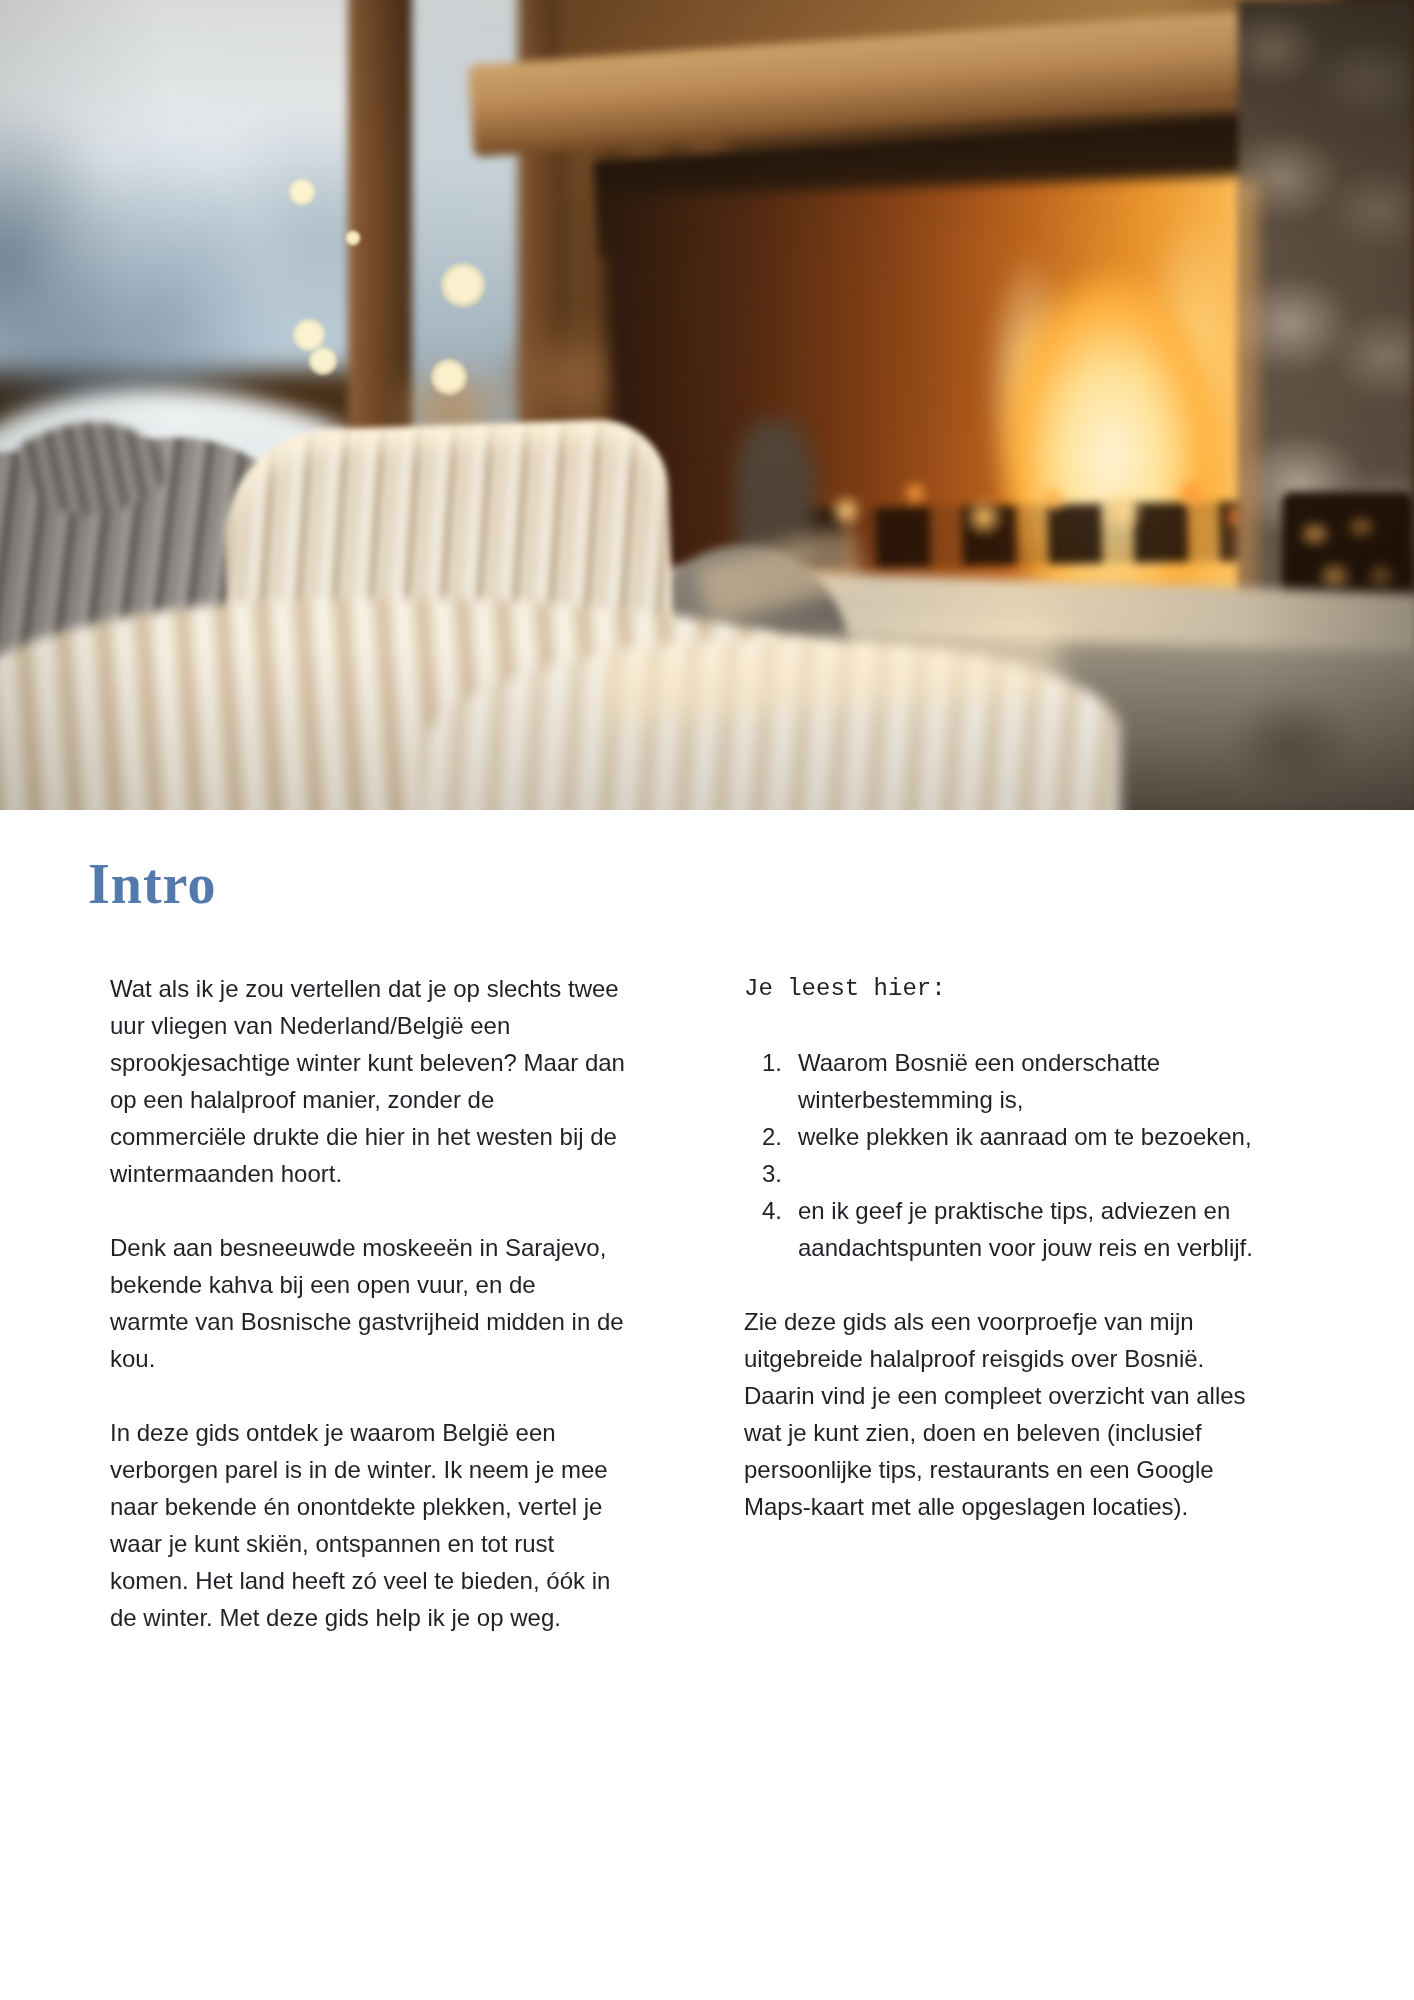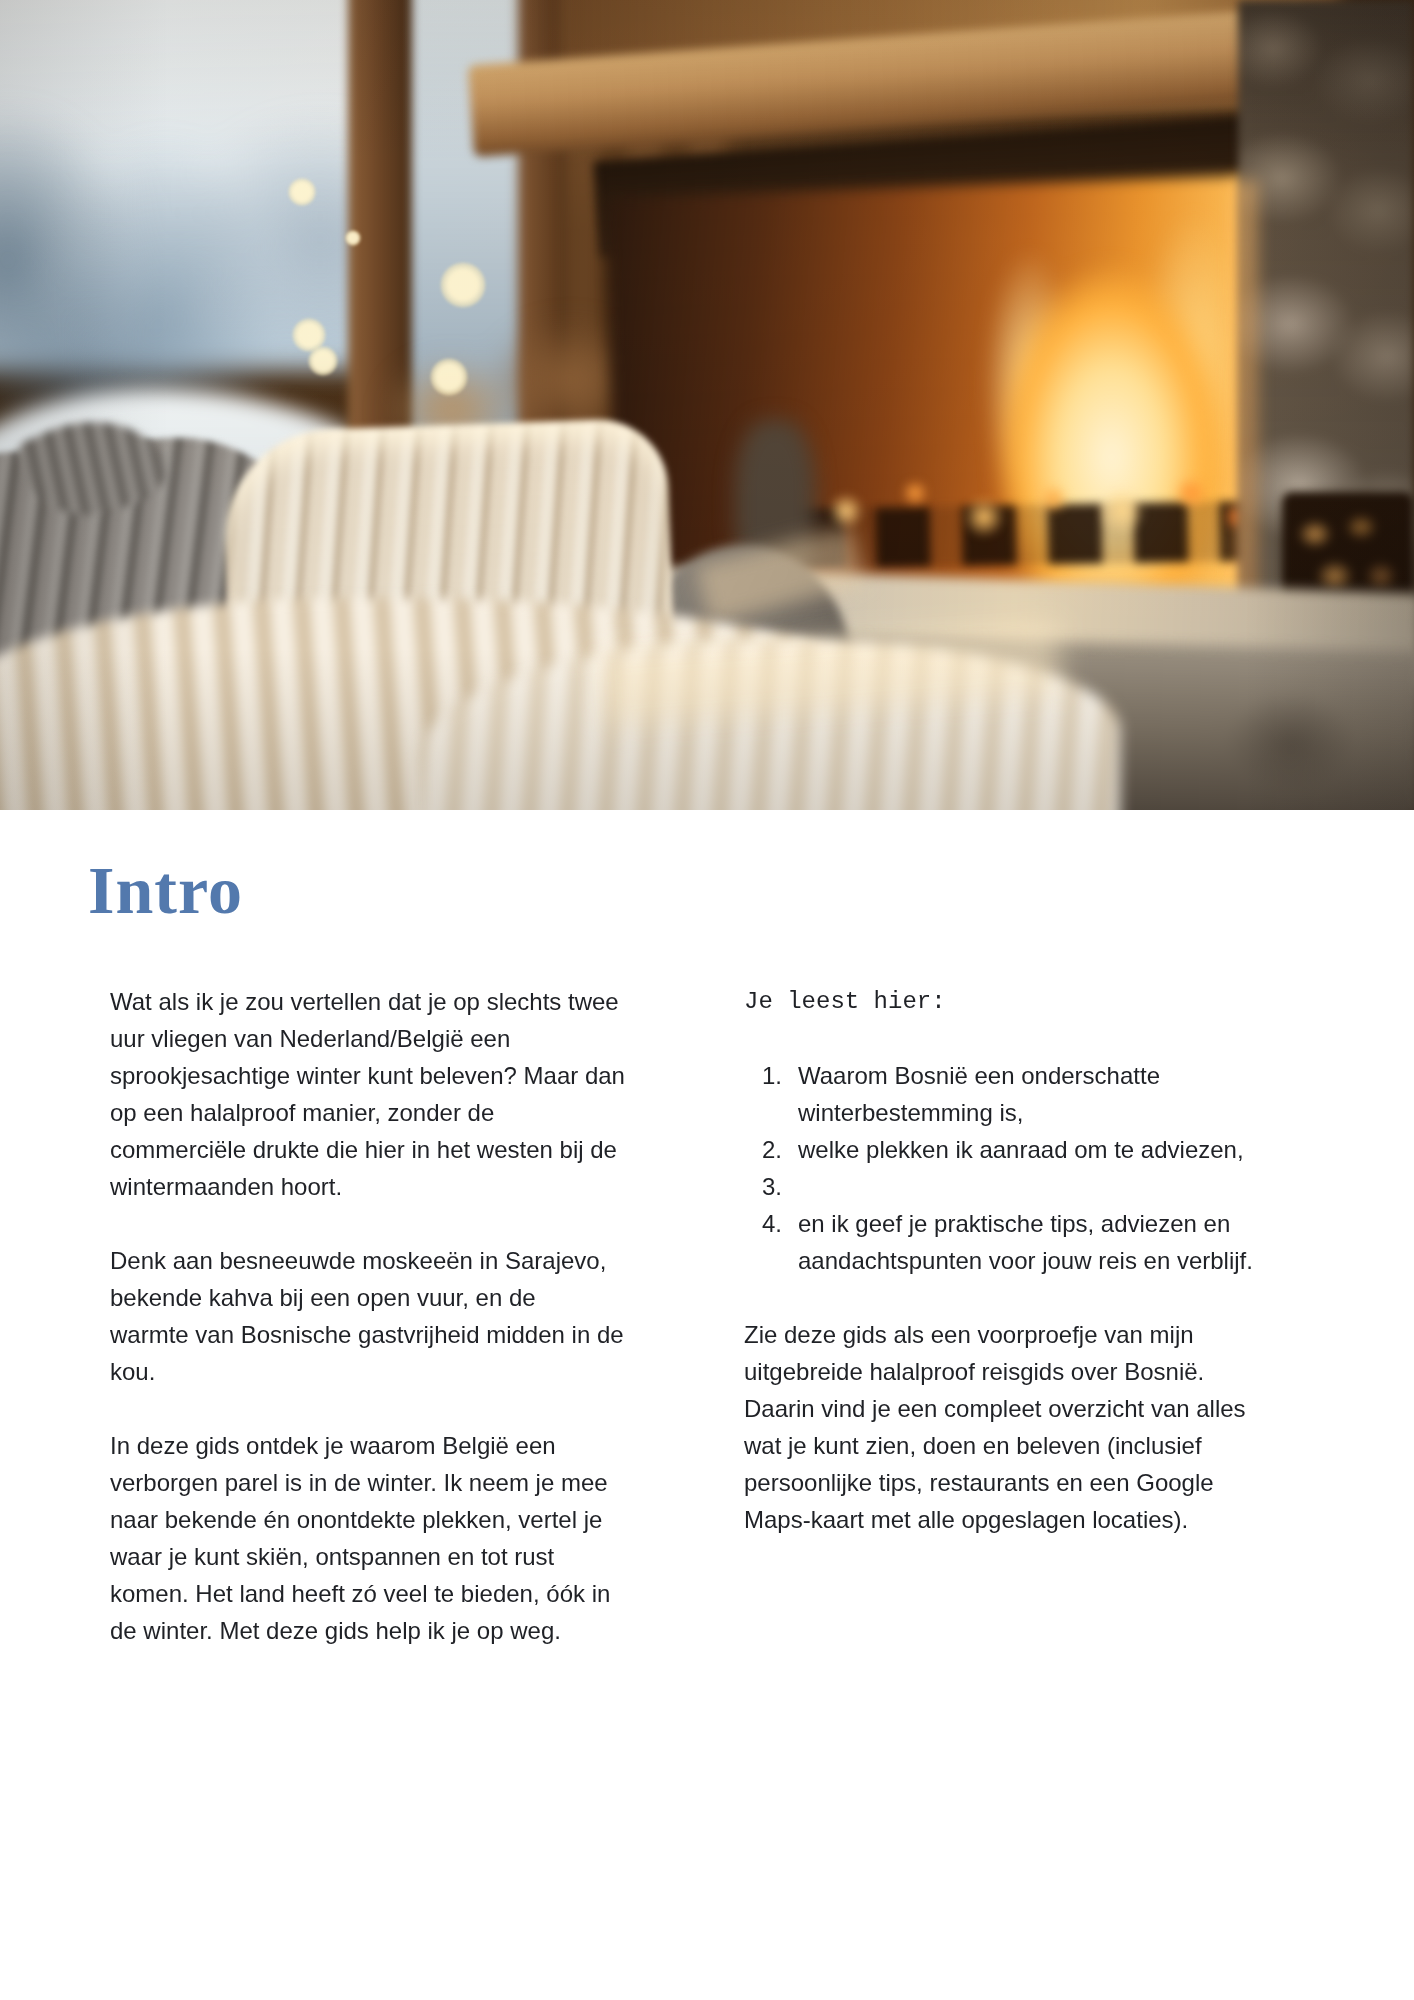--- a/index.html
+++ b/index.html
@@ -173,21 +173,21 @@
     background:
       radial-gradient(130% 100% at 70% 30%, rgba(255,170,70,.08), transparent 55%),
       linear-gradient(180deg, rgba(25,15,8,.10), rgba(0,0,0,0) 20%, rgba(0,0,0,0) 80%, rgba(25,18,10,.14) 100%),
       linear-gradient(90deg, rgba(20,15,10,.10), transparent 12%, transparent 88%, rgba(15,10,8,.18) 100%); }
 
   
   .content { padding:0 88px; }
   .title {
     margin:44px 0 0 0;
     font-family:"Liberation Serif","DejaVu Serif",serif;
-    font-weight:700; font-size:68px; line-height:1.08;
+    font-weight:700; font-size:56px; line-height:1.08;
     letter-spacing:1px; color:#5379ad;
   }
   .columns {
     display:grid; grid-template-columns:1fr 1fr; column-gap:52px;
     margin-top:56px; font-size:24px; line-height:37px;margin-left:22px;
   }
   .columns p { margin:0 0 37px 0; white-space:pre-line; }
   .lead { margin:0 0 37px 0;font-family:Liberation Mono, monospace; }
   ol.numlist { list-style:none; margin:0 0 37px 0; padding:0 0 0 18px; }
   ol.numlist li { display:flex; }
@@ -266,21 +266,21 @@
       <div class="col">
         <p class="lead">Je leest hier:</p>
         <ol class="numlist">
           <li>
             <span class="li-num">1.</span>
             <span class="li-text">Waarom Bosnië een onderschatte
 winterbestemming is,</span>
           </li>
           <li>
             <span class="li-num">2.</span>
-            <span class="li-text">welke plekken ik aanraad om te adviezen,</span>
+            <span class="li-text">welke plekken ik aanraad om te bezoeken,</span>
           </li>
           <li>
             <span class="li-num">3.</span>
           </li>
           <li>
             <span class="li-num">4.</span>
             <span class="li-text">en ik geef je praktische tips, adviezen en
 aandachtspunten voor jouw reis en verblijf.</span>
           </li>
         </ol>

